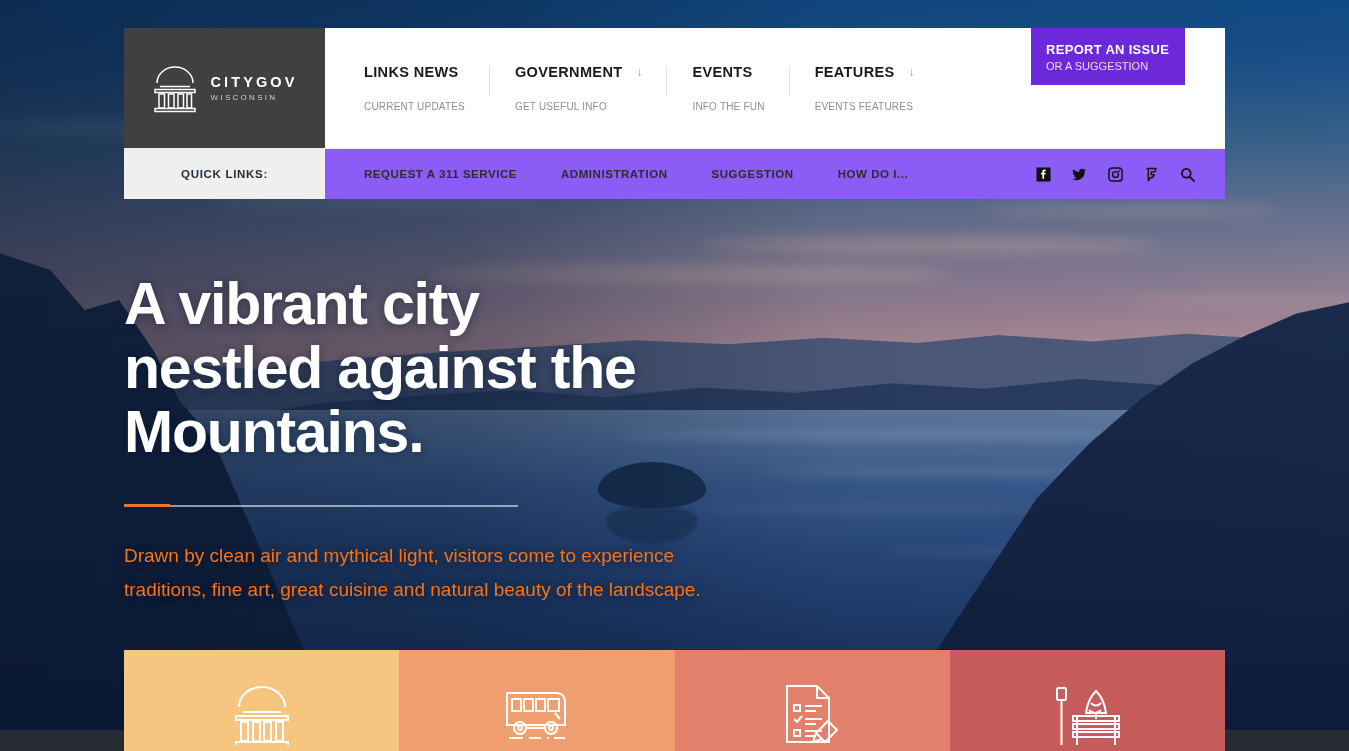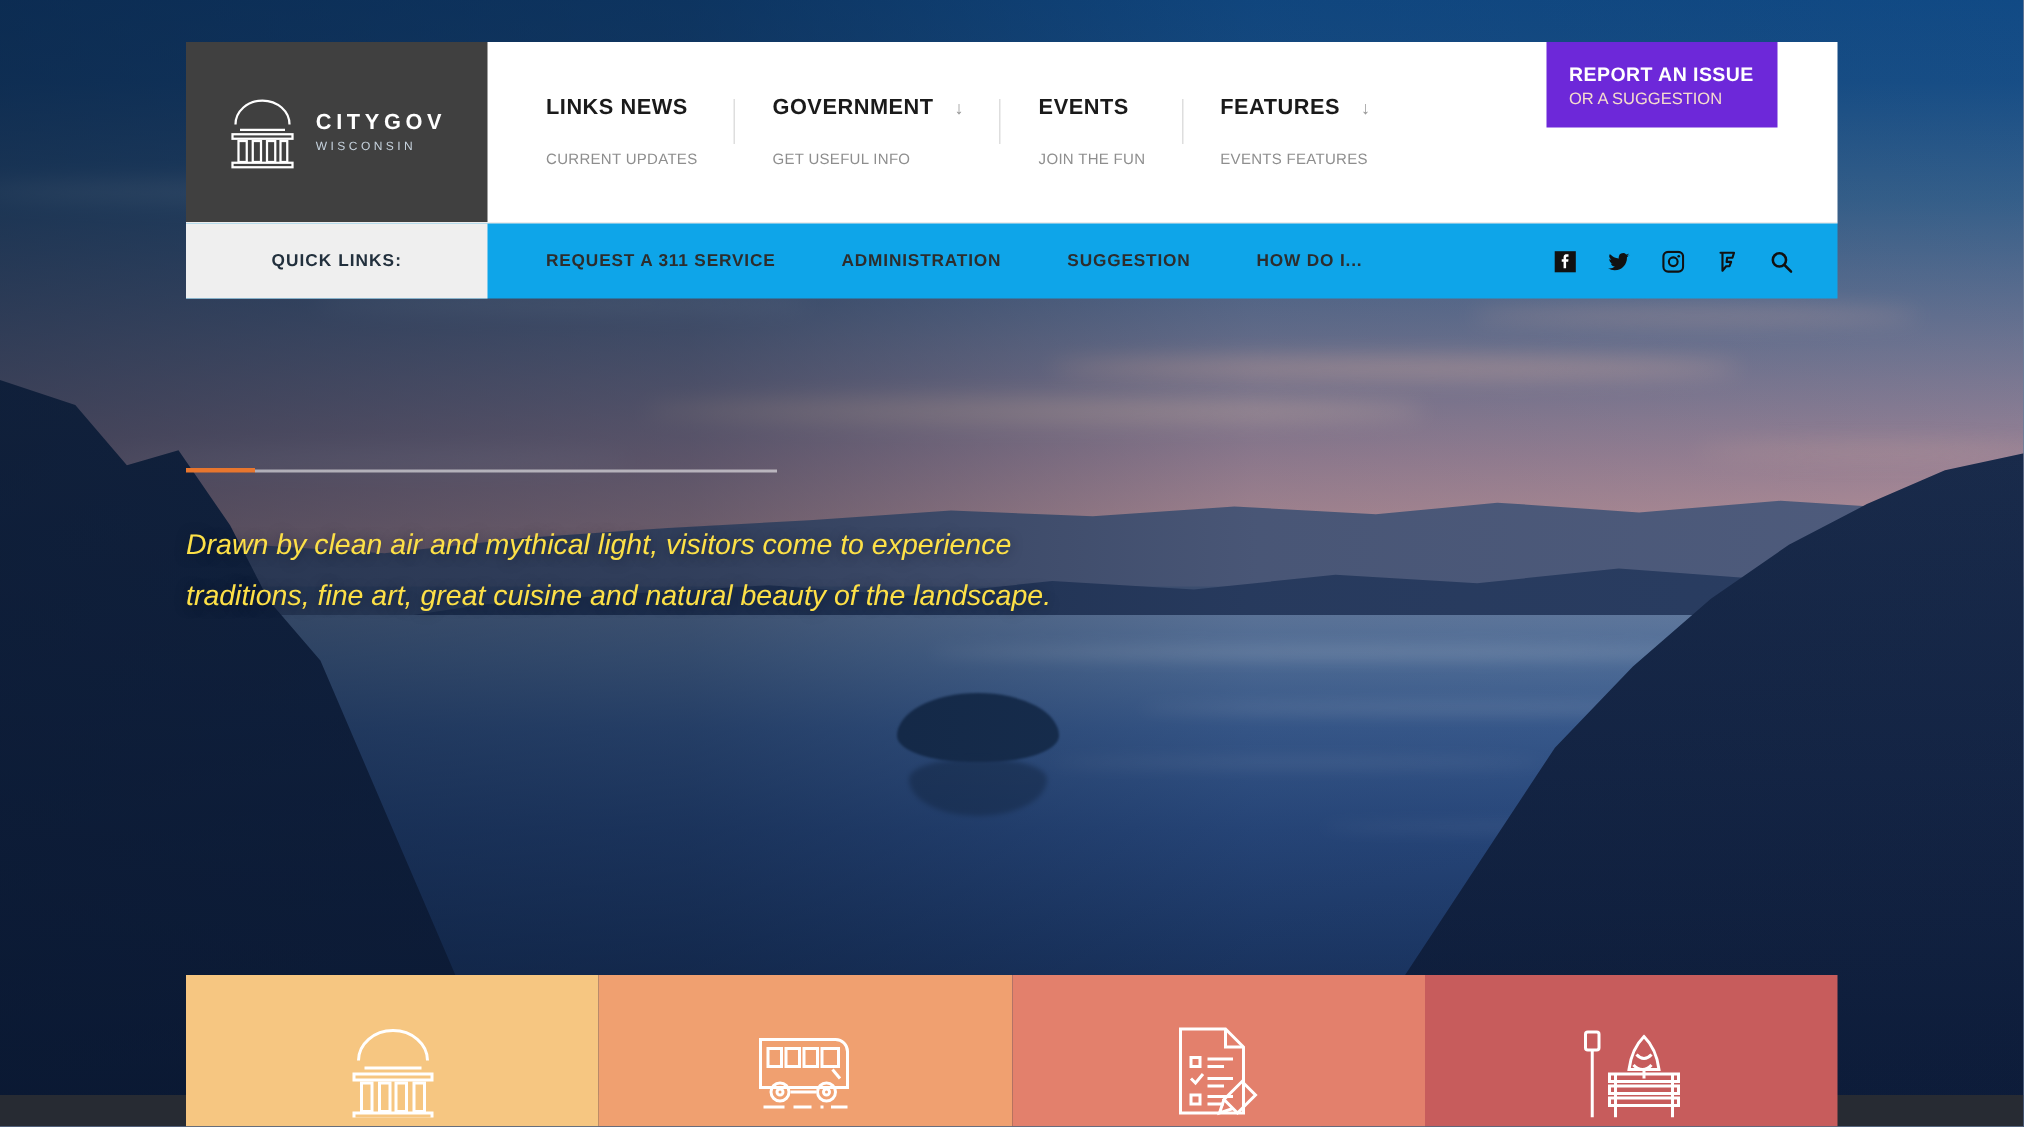--- a/index.html
+++ b/index.html
@@ -270,21 +270,21 @@
     font-size: 11px;
     color: #f6dccd;
     margin-top: 3px;
   }
 
   
   .quickbar {
     display: flex;
     align-items: center;
     height: 51px;
-    background: #0ea5e9;
+    background: #8b5cf6;
     border-top: 1px solid #ececec;
   }
   .quick-label-box {
     width: 201px;
     flex: 0 0 201px;
     height: 100%;
     background: #efefef;
     display: flex;
     align-items: center;
     justify-content: center;
@@ -336,26 +336,25 @@
   .divider {
     margin-top: 40px;
     display: flex;
     align-items: center;
   }
   .divider .orange { width: 46px; height: 3px; background: #e8762e; }
   .divider .pale   { width: 348px; height: 2px; background: rgba(255,255,255,.55); }
 
   .hero p {
     margin-top: 32px;
-    color: #fde047;
+    color: #f97316;
     font-size: 19px;
     line-height: 34px;
     max-width: 620px;
     text-shadow: 0 1px 8px rgba(5,18,38,.5);
-    font-style: italic;
   }
 
   
   .cards {
     position: absolute;
     left: 124px;
     top: 650px;
     width: 1101px;
     height: 101px;
     display: flex;
@@ -438,21 +437,21 @@
             <span class="nav-label">GOVERNMENT</span>
             <span class="nav-arrow">↓</span>
           </div>
           <div class="nav-sub">GET USEFUL INFO</div>
         </div>
 
         <div class="nav-item">
           <div class="nav-top">
             <span class="nav-label">EVENTS</span>
           </div>
-          <div class="nav-sub">JOIN THE FUN</div>
+          <div class="nav-sub">INFO THE FUN</div>
         </div>
 
         <div class="nav-item">
           <div class="nav-top">
             <span class="nav-label">FEATURES</span>
             <span class="nav-arrow">↓</span>
           </div>
           <div class="nav-sub">EVENTS FEATURES</div>
         </div>
 
@@ -512,20 +511,25 @@
             <circle cx="6.7" cy="6.7" r="4.7"></circle>
             <line x1="10.3" y1="10.3" x2="15" y2="15" stroke-linecap="round"></line>
           </svg>
         </a>
 
       </div>
     </div>
   </div>
 
   <div class="hero">
+    <h1>
+      <span>A vibrant city</span><br>
+      <span>nestled against the</span><br>
+      <span>Mountains.</span>
+    </h1>
     <div class="divider">
       <span class="orange"></span>
       <span class="pale"></span>
     </div>
     <p>Drawn by clean air and mythical light, visitors come to experience traditions, fine art, great cuisine and natural beauty of the landscape.</p>
   </div>
 
   <div class="cards">
 
     <div class="card" style="background:#f6c681">

